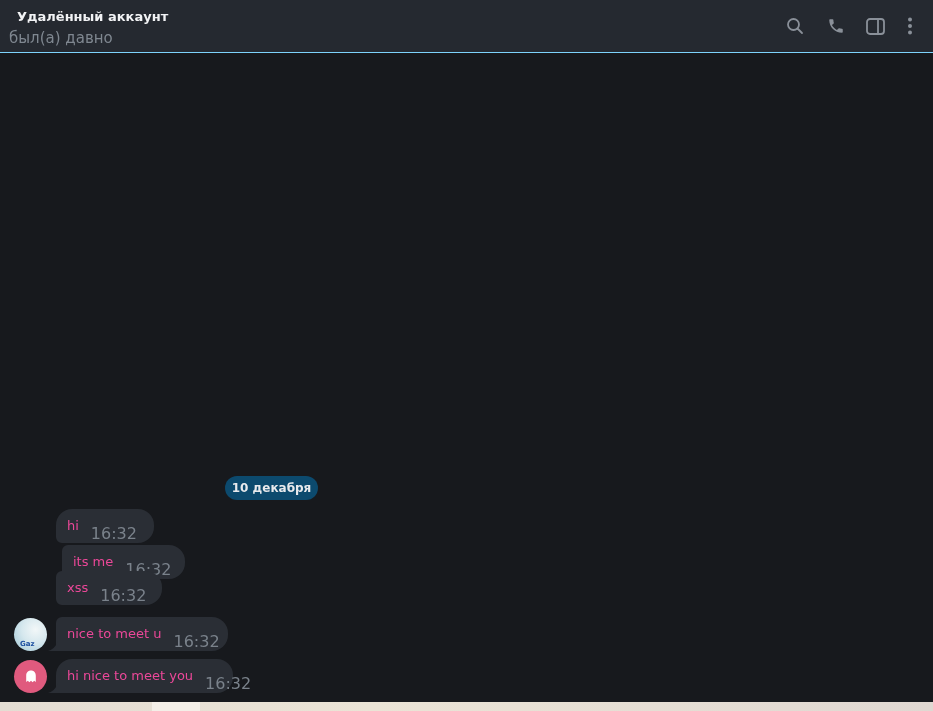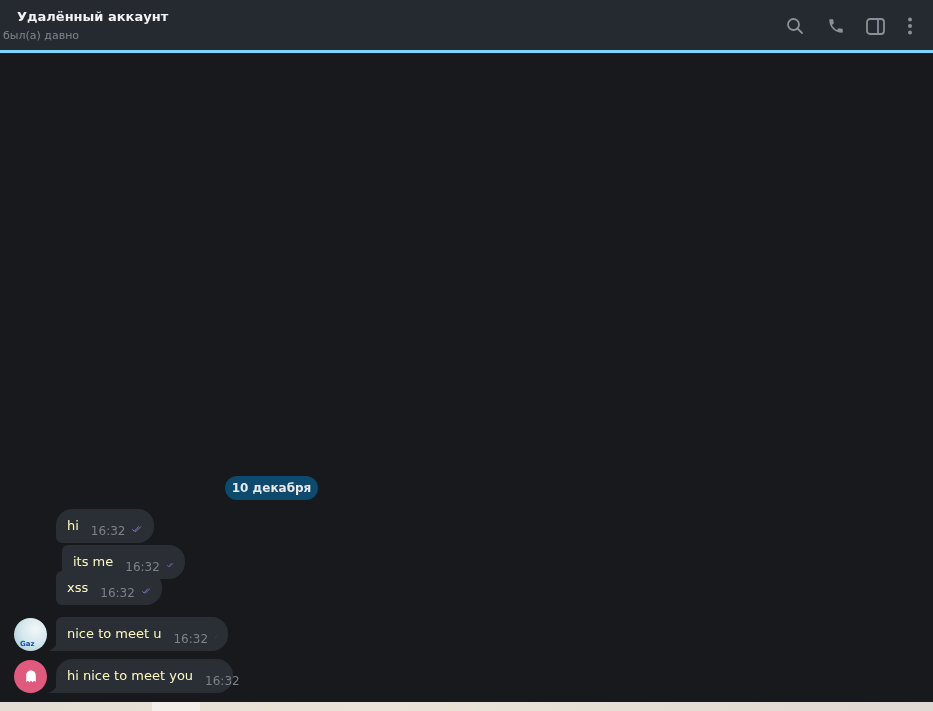--- a/index.html
+++ b/index.html
@@ -1,29 +1,29 @@
 <!DOCTYPE html>
 <html><head>
   <meta charset="utf-8">
   <style>
     * { box-sizing: border-box; margin: 0; padding: 0; }
     html, body { width: 933px; height: 711px; overflow: hidden; background: #17191d; }
     body { font-family: "DejaVu Sans", "Liberation Sans", sans-serif; position: relative; }
 
     .header {
       position: absolute; left: 0; top: 0; width: 933px; height: 53px;
-      background: #252930; border-bottom: 3px solid #7dd3fc;
+      background: #252930; border-bottom: 1px solid #7dd3fc;
     }
     .title {
       position: absolute; left: 17px; top: 9px;
       font-size: 13px; font-weight: bold; color: #f2f3f5;
     }
     .status {
-      position: absolute; left: 3px; top: 29px;
-      font-size: 11px; color: #7f8790;
+      position: absolute; left: 9px; top: 29px;
+      font-size: 15px; color: #7f8790;
     }
     .hdr-icon {
       position: absolute; top: 16px; width: 20px; height: 20px;
       display: flex; align-items: center; justify-content: center; cursor: pointer;
     }
     .hdr-icon svg { display: block; }
 
     .chat {
       position: absolute; left: 0; top: 54px; width: 933px; height: 648px;
       background: #17191d;
@@ -39,24 +39,24 @@
     .bubble {
       position: absolute; left: 56px; height: 34px;
       background: #2a2e35; border-radius: 16px;
       display: flex; align-items: flex-start;
       padding: 0 11px 0 11px;
     }
     .bubble.grouped { border-bottom-left-radius: 6px; border-top-left-radius: 6px; }
     .bubble.first { border-top-left-radius: 16px; }
     .bubble.last { border-bottom-left-radius: 0; }
     .bubble .text {
-      font-size: 13px; color: #fef9c3; margin-top: 9px; white-space: nowrap;
+      font-size: 13px; color: #ec4899; margin-top: 9px; white-space: nowrap;
     }
     .bubble .time {
-      font-size: 12px; color: #7a828b; margin-top: 15px; margin-left: 12px; white-space: nowrap;
+      font-size: 16px; color: #7a828b; margin-top: 15px; margin-left: 12px; white-space: nowrap;
     }
     .bubble .check { margin-top: 15px; margin-left: 7px; }
 
     .tail {
       position: absolute; width: 10px; height: 10px;
     }
 
     .avatar {
       position: absolute; left: 14px; width: 33px; height: 33px; border-radius: 50%;
       overflow: hidden;

